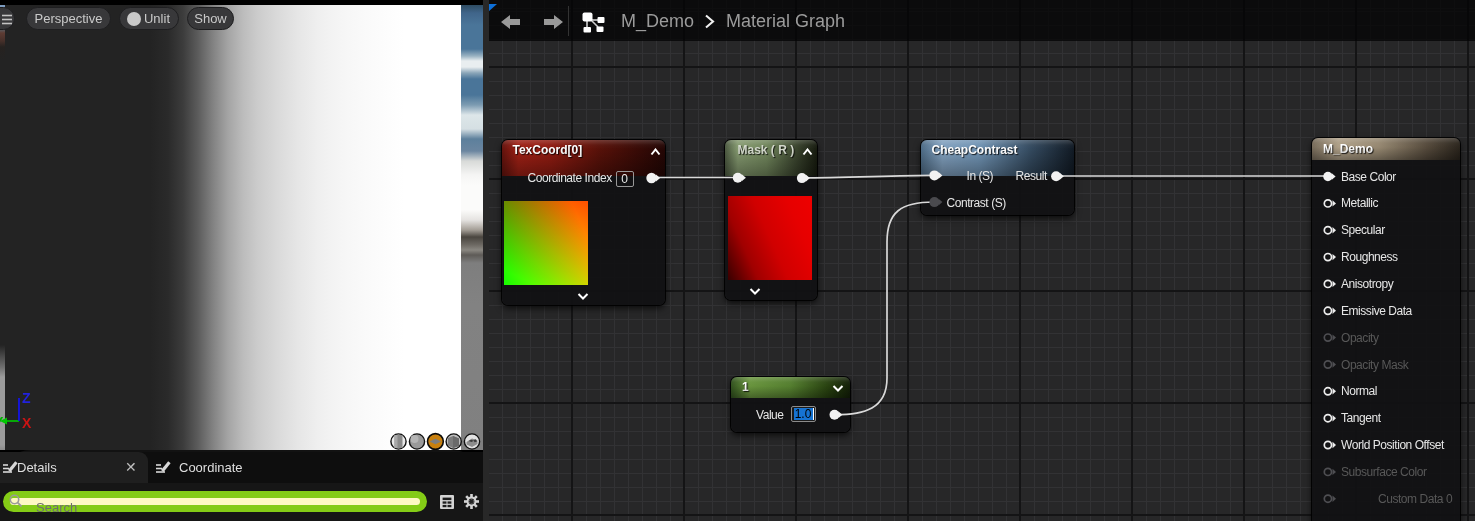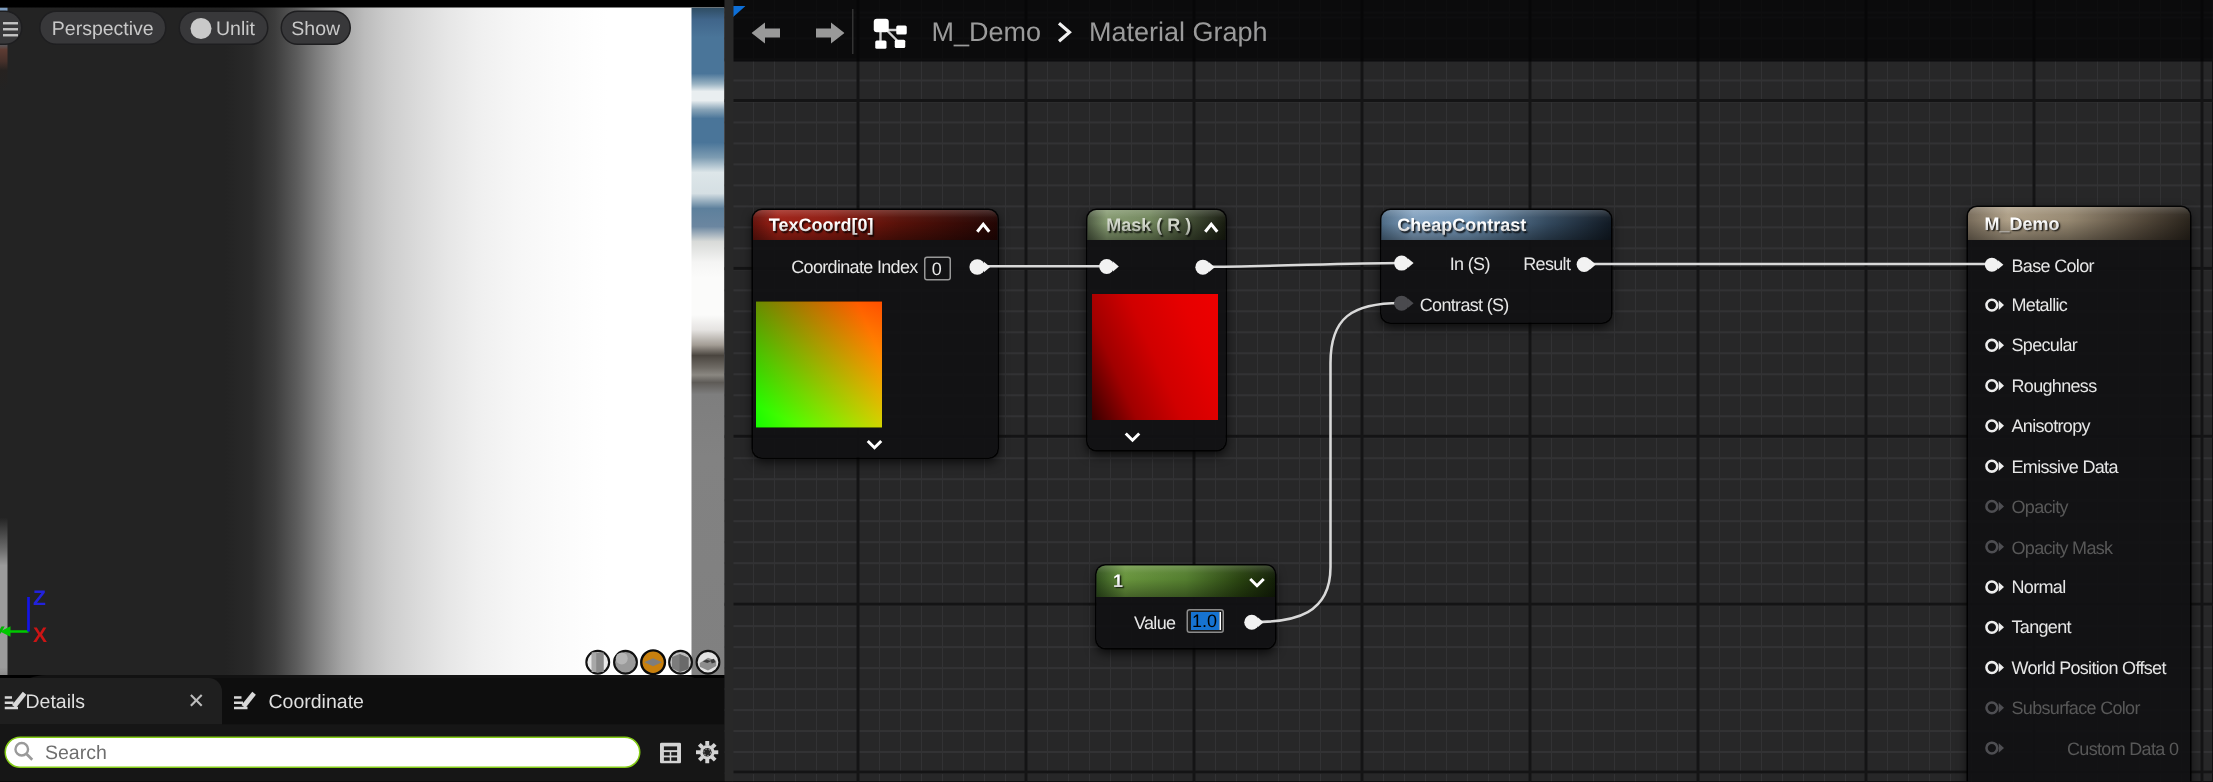--- a/index.html
+++ b/index.html
@@ -32,43 +32,43 @@
       #5e5b57 250px, #7e7e7e 258px, #828282 300px, #808080 445px);
   }
   .pillrow { position:absolute; left:0; top:7px; height:24px; }
   .pill { position:absolute; top:0; height:23px; background:#38383a; border:1px solid #1e1e20; border-radius:12px;
     color:#c9c9c9; font-size:13px; line-height:21px; text-align:center; }
   
   #details { position:absolute; left:0; top:450px; width:483px; height:71px; background:#121212;border-radius:31px; }
   #tabbar { position:absolute; left:0; top:2px; width:483px; height:31px; background:#0e0e0e; }
   #tab-details { position:absolute; left:0; top:0; width:148px; height:31px; background:#1f1f1f; border-radius:0 9px 0 0; }
   #searcharea { position:absolute; left:0; top:33px; width:483px; height:38px; background:#161616; }
-  #searchbox { position:absolute; left:3px; top:8px; width:424px; height:21px; background:#ffffff;
-    border:1px solid #84cc16; border-radius:11px; color:#6e6e6e; font-size:13px; line-height:19px; }
+  #searchbox { position:absolute; left:3px; top:8px; width:424px; height:21px; background:#fef9c3;
+    border:7px solid #84cc16; border-radius:11px; color:#6e6e6e; font-size:13px; line-height:19px; }
 
   
   #graph { position:absolute; left:483px; top:0; width:992px; height:521px; background:#272728; overflow:hidden; }
   #gridminor { position:absolute; left:0; top:0; width:992px; height:521px;
     background-image:
       repeating-linear-gradient(to right, #323234 0px, #323234 1px, transparent 1px, transparent 14px),
       repeating-linear-gradient(to bottom, #323234 0px, #323234 1px, transparent 1px, transparent 14px);
     background-position: 5px 11px; }
   #gridmajor { position:absolute; left:0; top:0; width:992px; height:521px;
     background-image:
       repeating-linear-gradient(to right, #141415 0px, #141415 2px, transparent 2px, transparent 112px),
       repeating-linear-gradient(to bottom, #141415 0px, #141415 2px, transparent 2px, transparent 112px);
     background-position: 88px 66px; }
   #gtoolbar { position:absolute; left:0; top:0; width:992px; height:41px; background:rgba(4,4,5,0.78); }
   #gtoolbar .crumb { position:absolute; top:11px; font-size:18px; color:#9b9b9b; }
   #leftdivider { position:absolute; left:0px; top:0; width:6px; height:521px; background:#282828; z-index:3; }
 
   
   .node { position:absolute; background:rgba(17,17,19,0.93); border-radius:6px;
     box-shadow:0 3px 7px rgba(0,0,0,0.75), 0 0 0 1px rgba(0,0,0,0.9); }
-  .nhead { position:absolute; left:0; top:0; right:0; height:20px; border-radius:6px 6px 0 0;
+  .nhead { position:absolute; left:0; top:0; right:0; height:36px; border-radius:6px 6px 0 0;
     color:#fff; font-weight:bold; font-size:12px; line-height:20px; padding-left:11px;
     text-shadow:1px 1px 1px rgba(0,0,0,0.8); overflow:hidden; }
   .nhead:after { content:""; position:absolute; left:0; top:0; right:0; bottom:0;
     background:linear-gradient(to bottom, rgba(255,255,255,0.18) 0px, rgba(255,255,255,0.03) 5px, rgba(0,0,0,0) 9px, rgba(0,0,0,0.33) 100%); }
   .plabel { position:absolute; font-size:12px; letter-spacing:-0.45px; color:#e6e6e6; white-space:nowrap; }
   .plabel.dim { color:#585858; }
 </style>
 </head>
 <body>
 <div id="stage">

